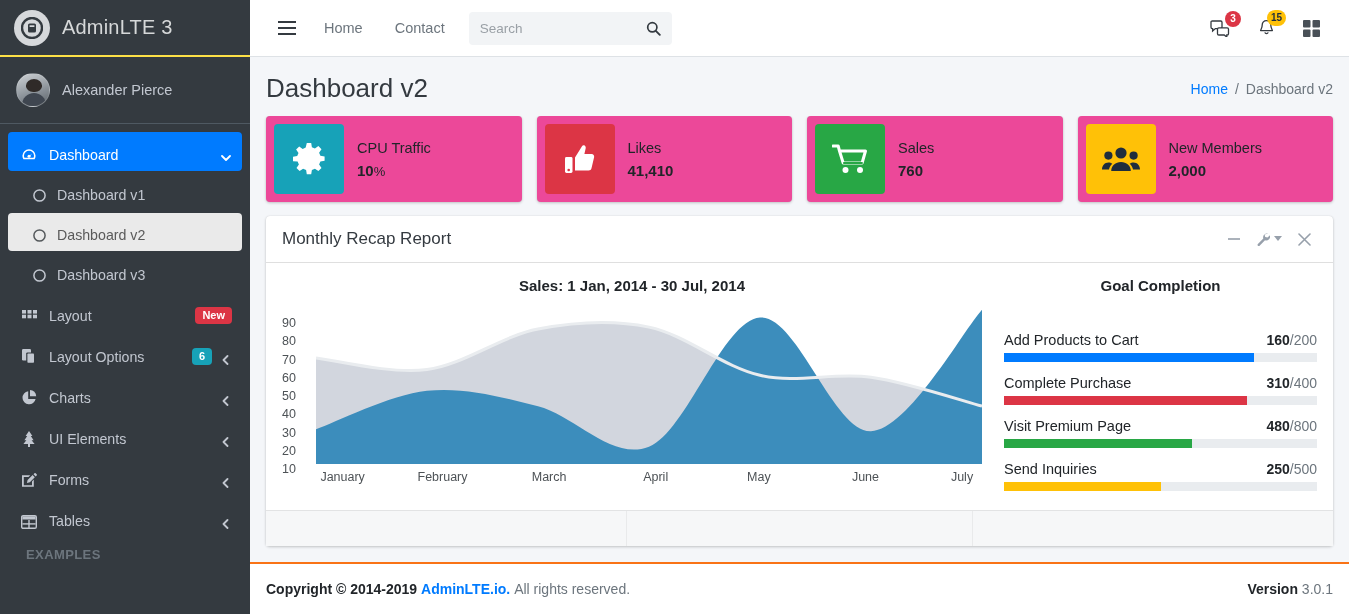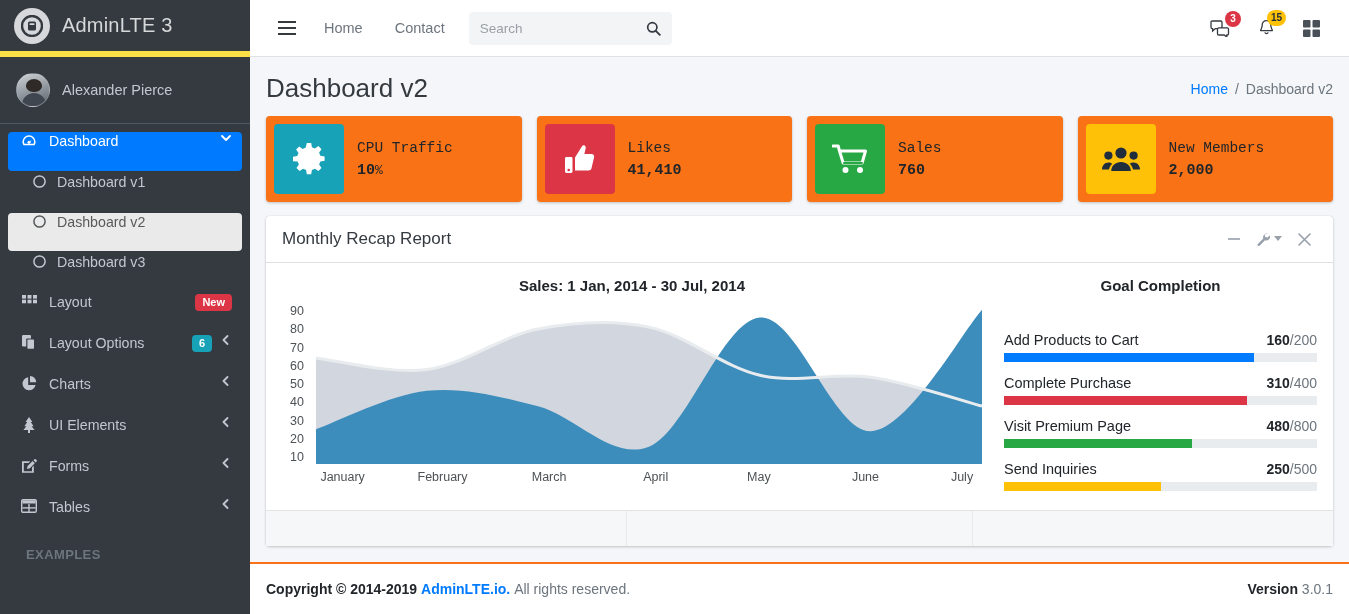--- a/index.html
+++ b/index.html
@@ -19,21 +19,21 @@
     width: 250px; height: 614px;
     background: #343a40;
     flex: 0 0 250px;
     position: relative;
     overflow: hidden;
   }
   .brand {
     height: 57px;
     display: flex; align-items: center;
     padding: 0 14px;
-    border-bottom: 6px solid #fde047;
+    border-bottom: 2px solid #fde047;
   }
   .brand-logo {
     width: 36px; height: 36px; border-radius: 50%;
     background: #d6d8db;
     display: flex; align-items: center; justify-content: center;
     margin-right: 12px;
     flex: 0 0 36px;
   }
   .brand-logo svg { display:block; }
   .brand-text {
@@ -60,23 +60,23 @@
   }
   .avatar::after {
     content:""; position:absolute; left:5px; bottom:0;
     width:24px; height:13px; border-radius:12px 12px 0 0;
     background:#3f4650;
   }
   .user-name { color: #c2c7d0; font-size: 14.5px; }
 
   .nav { padding: 8px 8px 0 8px; }
   .nav-item {
-    display: flex; align-items: flex-start;
+    display: flex; align-items: flex-end;
     height: 39px;
-    padding: 1px 10px;
+    padding: 8px 10px;
     border-radius: 4px;
     color: #c2c7d0;
     font-size: 14.2px;
     margin-bottom: 2px;
     cursor: pointer;
     position: relative;
   }
   .nav-item.active {
     background: #007bff; color: #fff; font-weight: 400;
     box-shadow: 0 0 1px rgba(0,0,0,.125);
@@ -162,24 +162,24 @@
   .breadcrumb { margin-left: auto; font-size: 14px; display: flex; gap: 7px; align-items: center; }
   .breadcrumb a { color: #007bff; text-decoration: none; cursor: pointer; }
   .breadcrumb .sep { color: #6c757d; }
   .breadcrumb .cur { color: #6c757d; }
 
   .content { padding: 0 16px; flex: 1 1 auto; overflow: hidden; }
 
   
   .info-row { display: flex; gap: 15px; margin-bottom: 14px; }
   .info-box {
-    flex: 1 1 0; background: #f97316; border-radius: 4px;
+    flex: 1 1 0; background: #ec4899; border-radius: 4px;
     box-shadow: 0 0 1px rgba(0,0,0,.125), 0 1px 3px rgba(0,0,0,.2);
     display: flex; align-items: center;
-    height: 86px; padding: 8px; font-family: Liberation Mono, monospace;
+    height: 86px; padding: 8px;
   }
   .info-icon {
     width: 70px; height: 70px; flex: 0 0 70px;
     border-radius: 4px;
     display: flex; align-items: center; justify-content: center;
     color: #fff;
   }
   .info-content { padding-left: 13px; overflow: hidden; }
   .info-text { font-size: 14.5px; color: #212529; display: block; margin-bottom: 6px; }
   .info-number { font-size: 15px; font-weight: 700; color: #212529; }
@@ -206,23 +206,23 @@
   .chart-col { flex: 0 0 700px; }
   .goal-col { flex: 1 1 auto; padding-left: 22px; }
   .chart-title, .goal-title {
     text-align: center; font-size: 15px; font-weight: 700; color: #212529;
     margin-bottom: 10px;
   }
   .goal-title { margin-bottom: 38px; }
 
   .chart-wrap { position: relative; height: 190px; padding-left: 34px; }
   .yaxis {
-    position: absolute; left: 0; top: 0; width: 30px; height: 160px;
+    position: absolute; left: 0; top: 12px; width: 30px; height: 160px;
     display: flex; flex-direction: column; justify-content: space-between;
-    align-items: center;
+    align-items: flex-start;
     font-size: 12.5px; color: #4d5256;
   }
   .plot { position: relative; height: 160px; }
   .plot svg { display: block; width: 100%; height: 100%; }
   .xaxis {
     display: flex; margin-top: 6px; font-size: 12.5px; color: #4d5256;
     position: relative; height: 18px;
   }
   .xtick { position: absolute; transform: translateX(-50%); white-space: nowrap; }
 

